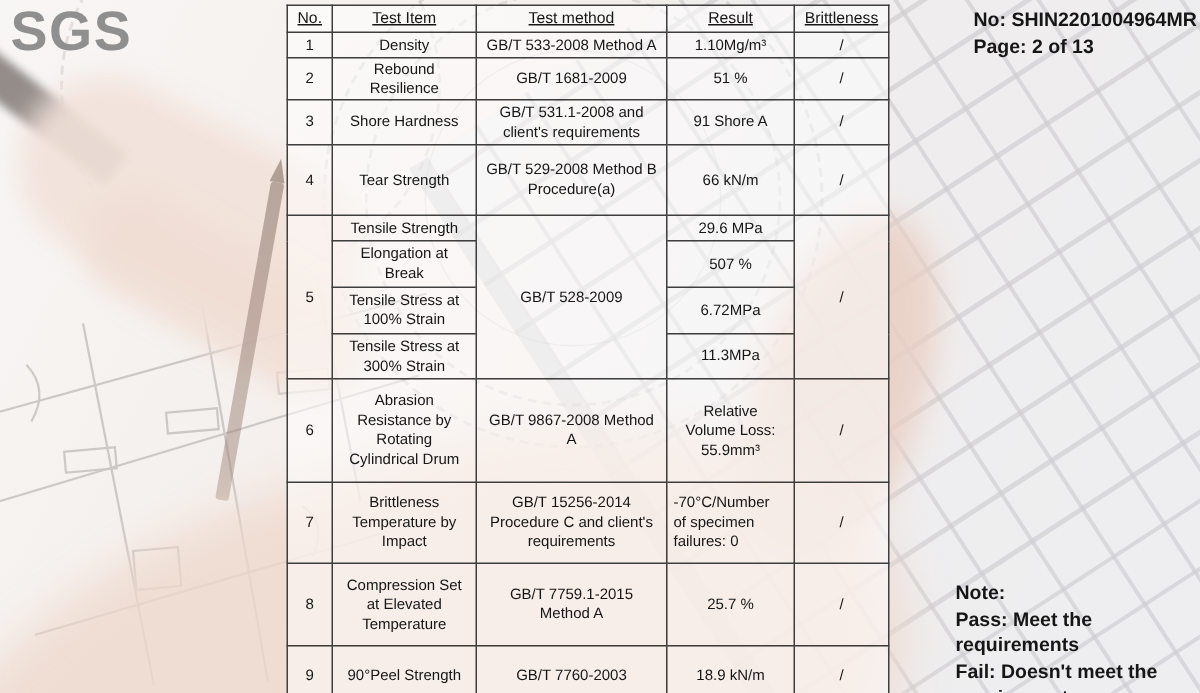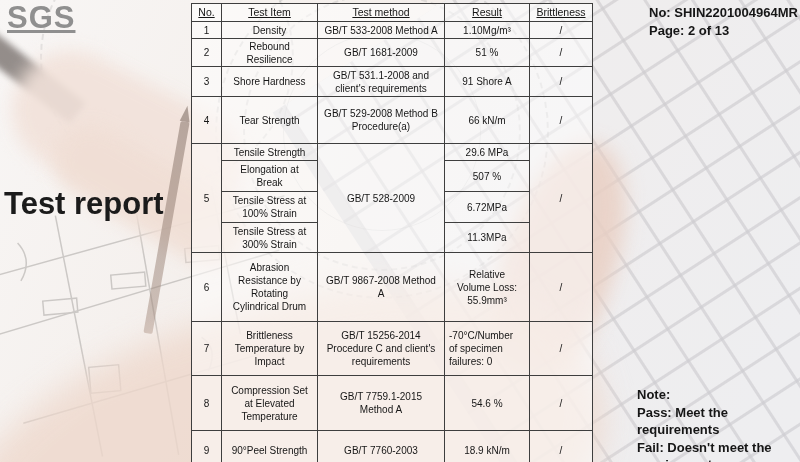--- a/index.html
+++ b/index.html
@@ -56,22 +56,22 @@
     border-left:5.5px solid transparent; border-right:5.5px solid transparent;
     border-bottom:16px solid #6e5c52;
   }
   .pencil2{
     left:-34px; top:62px; width:125px; height:26px; background:#6a625e;
     transform:rotate(38deg); filter:blur(3px); opacity:.7;
   }
   .blueprint{left:-8px; top:112px; opacity:.45; transform:rotate(-5deg);}
 
   
-  .sgs{position:absolute; left:7px; top:0; font-size:31px; font-weight:700;
-       letter-spacing:1px; color:#8f8f8f; z-index:4;text-decoration:underline;}
+  .sgs{position:absolute; left:7px; top:0; font-size:37px; font-weight:700;
+       letter-spacing:1px; color:#8f8f8f; z-index:4;}
   .title{position:absolute; left:4px; top:186px; font-size:31px; font-weight:700;
          color:#1b1b1b; z-index:4;}
   .info{position:absolute; left:624px; top:4px; width:172px; font-size:13px;
         font-weight:700; color:#161616; line-height:17.5px; z-index:4;margin-left:25px;}
   .note{position:absolute; left:637px; top:386px; width:162px; font-size:13px;
         font-weight:700; color:#161616; line-height:17.5px; z-index:4;}
 
   table.rt{
     position:absolute; left:191px; top:3px; width:401px; z-index:5;
     border-collapse:collapse; table-layout:fixed;
@@ -110,21 +110,20 @@
     </g>
   </svg>
   <div class="bg pencil2"></div>
   <div class="bg finger2"></div>
   <div class="bg finger3"></div>
   <div class="bg pencil1"></div>
   <div class="bg finger1"></div>
   <div class="bg arm"></div>
 
   <div class="sgs">SGS</div>
-  <div class="title">Test report</div>
 
   <div class="info">
     <div>No: SHIN2201004964MR</div>
     <div>Page: 2 of 13</div>
   </div>
 
   <div class="note">
     <div>Note:</div>
     <div>Pass: Meet the requirements</div>
     <div>Fail: Doesn't meet the requirements</div>
@@ -226,21 +225,21 @@
 failures: 0</td>
       <td>/</td>
     </tr>
     <tr style="height:55px">
       <td>8</td>
       <td>Compression Set
 at Elevated
 Temperature</td>
       <td>GB/T 7759.1-2015
 Method A</td>
-      <td>54.6 %</td>
+      <td>25.7 %</td>
       <td>/</td>
     </tr>
     <tr style="height:40px">
       <td>9</td>
       <td>90°Peel Strength</td>
       <td>GB/T 7760-2003</td>
       <td>18.9 kN/m</td>
       <td>/</td>
     </tr>
   </tbody>

